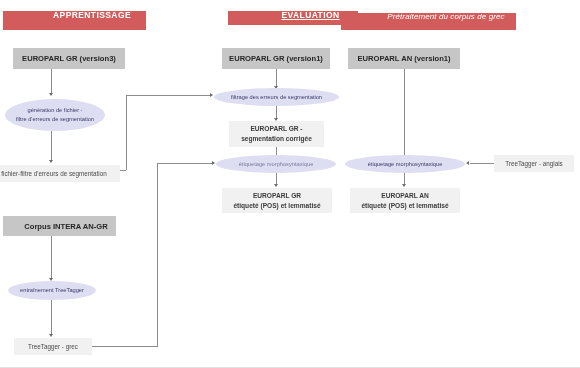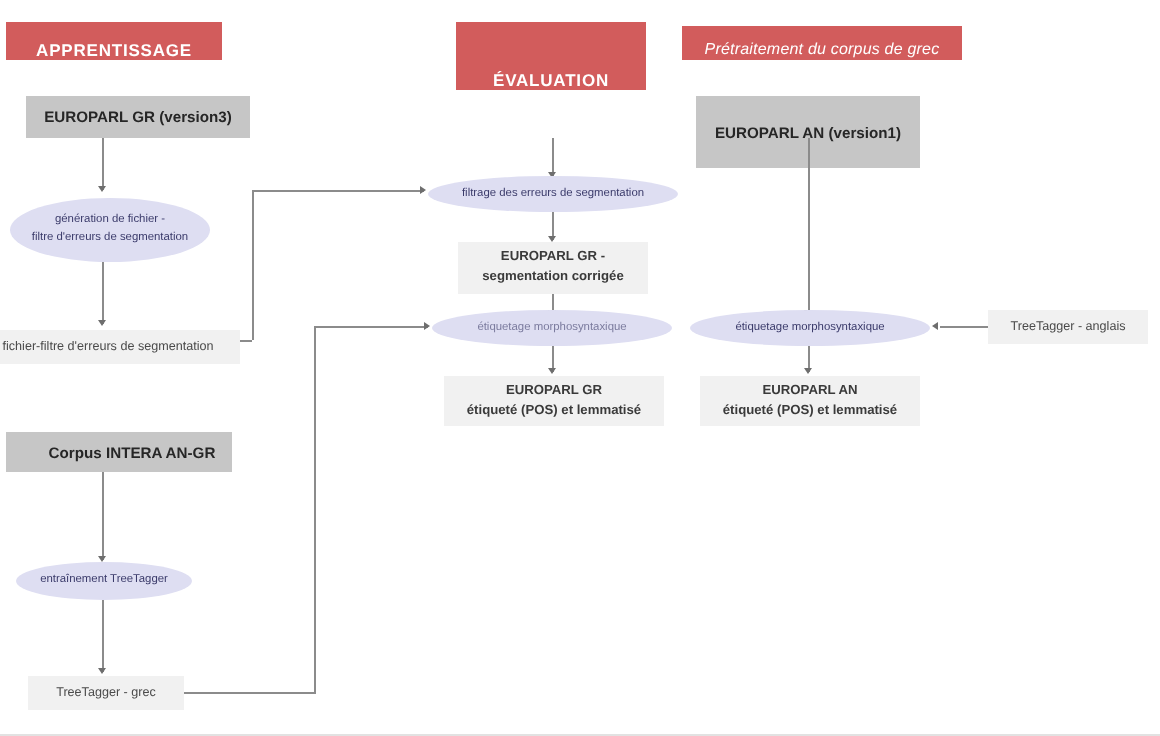--- a/index.html
+++ b/index.html
@@ -19,24 +19,25 @@
   }
   
   .banner {
     position: absolute;
     background: #d25c5c;
     color: #ffffff;
     font-weight: bold;
     font-size: 8.5px;
     letter-spacing: .4px;
     display: flex;
-    align-items: flex-end;
+    align-items: flex-start;
     justify-content: center;
     text-align: center;
     line-height: 1.1;
+    padding-left: 35px;
   }
   .banner.italic {
     font-style: italic;
     font-weight: normal;
     font-size: 8px;
     letter-spacing: .1px;
   }
   
   .gbox {
     position: absolute;
@@ -109,21 +110,21 @@
 </style>
 </head>
 <body>
 
 <div id="canvas">
 
   <div class="banner" style="left:3px; top:11px; width:108px; height:19px;">
     <span>APPRENTISSAGE</span>
   </div>
 
-  <div class="banner" style="left:228px; top:11px; width:95px; height:34px;">
+  <div class="banner" style="left:228px; top:11px; width:95px; height:14px;text-decoration:underline;">
     <span>ÉVALUATION</span>
   </div>
 
   <div class="banner italic" style="left:341px; top:13px; width:140px; height:17px;">
     <span>Prétraitement du corpus de grec</span>
   </div>
 
   <div class="gbox dark" style="left:13px; top:48px; width:112px; height:21px;">
     <span>EUROPARL GR (version3)</span>
   </div>
@@ -156,20 +157,23 @@
     <span>entraînement TreeTagger</span>
   </div>
 
   <div class="ln v" style="left:51px; top:300px; height:36px;"></div>
   <div class="arr-d" style="left:48.5px; top:334px;"></div>
 
   <div class="gbox" style="left:14px; top:338px; width:78px; height:17px;">
     <span>TreeTagger - grec</span>
   </div>
 
+  <div class="gbox dark" style="left:222px; top:48px; width:108px; height:21px;">
+    <span>EUROPARL GR (version1)</span>
+  </div>
 
   <div class="ln v" style="left:276px; top:69px; height:19px;"></div>
   <div class="arr-d" style="left:273.5px; top:86px;"></div>
 
   <div class="ell" style="left:214px; top:88px; width:125px; height:18px;">
     <span>filtrage des erreurs de segmentation</span>
   </div>
 
   <div class="ln v" style="left:276px; top:106px; height:14px;"></div>
   <div class="arr-d" style="left:273.5px; top:118px;"></div>
@@ -191,21 +195,21 @@
   <div class="ln v" style="left:276px; top:173px; height:13px;"></div>
   <div class="arr-d" style="left:273.5px; top:184px;"></div>
 
   <div class="gbox strongtext" style="left:222px; top:188px; width:110px; height:25px;">
     <span>
       <span>EUROPARL GR</span><br>
       <span>étiqueté (POS) et lemmatisé</span>
     </span>
   </div>
 
-  <div class="gbox dark" style="left:348px; top:48px; width:112px; height:36px;">
+  <div class="gbox dark" style="left:348px; top:48px; width:112px; height:21px;">
     <span>EUROPARL AN (version1)</span>
   </div>
 
   <div class="ln v" style="left:404px; top:69px; height:88px;"></div>
   <div class="arr-d" style="left:401.5px; top:155px;"></div>
 
   <div class="ell" style="left:345px; top:155px; width:120px; height:18px;">
     <span>étiquetage morphosyntaxique</span>
   </div>
 

